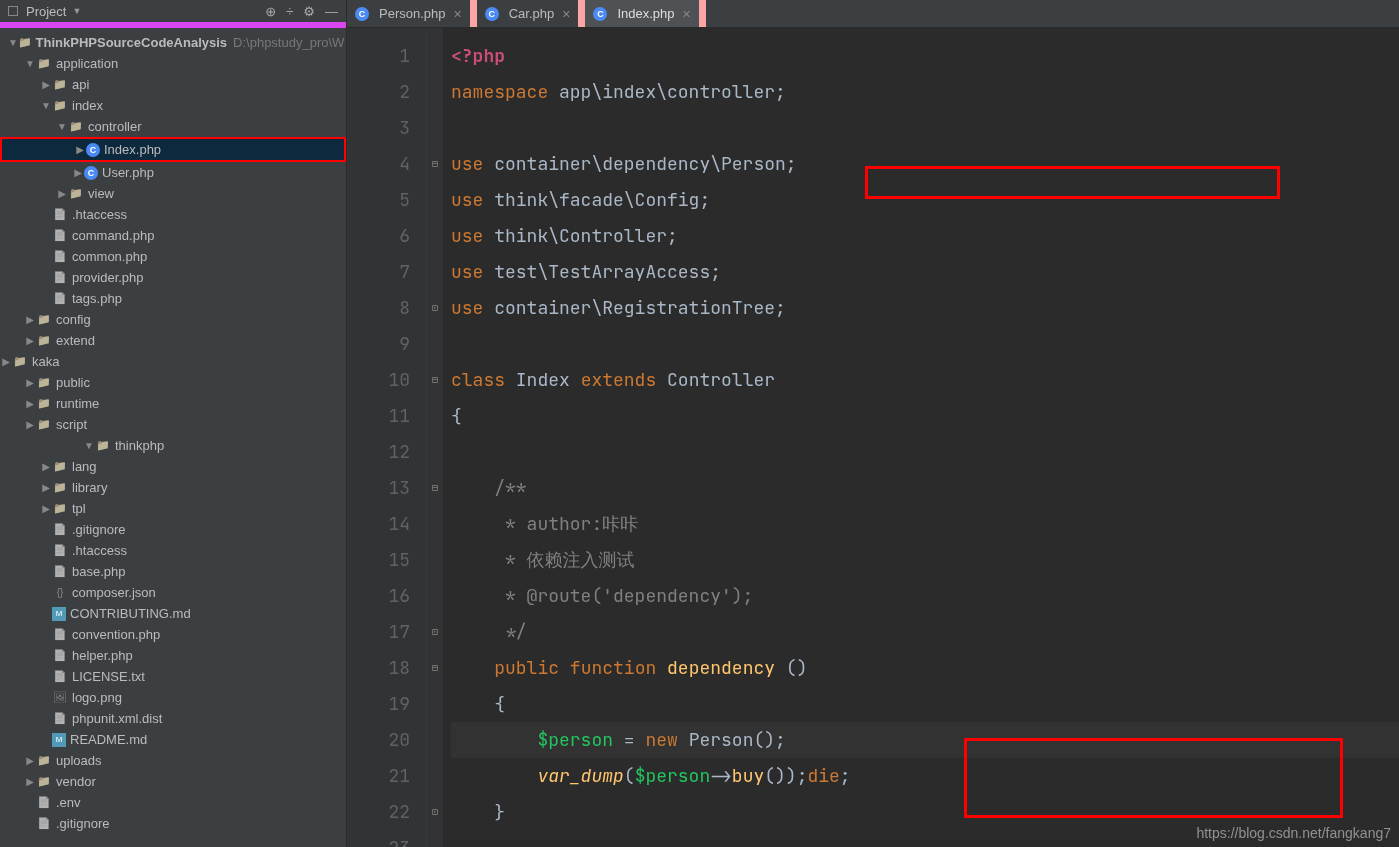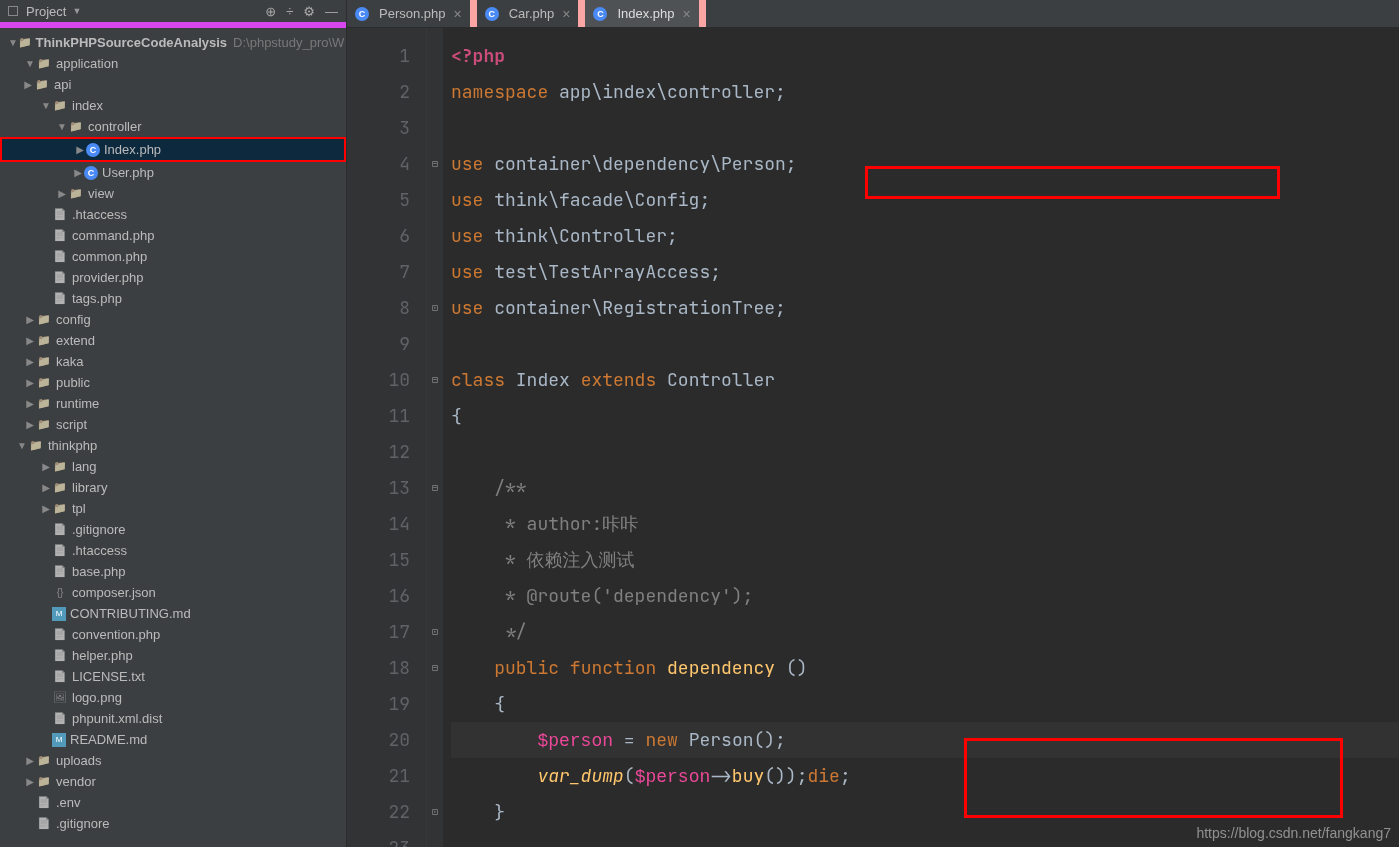--- a/index.html
+++ b/index.html
@@ -50,21 +50,21 @@
 .gutter .ln { height:36px; }
 .fold-gutter { width:16px; background:#313335; padding:10px 0; line-height:36px; }
 .fold-gutter .fm { height:36px; display:flex; align-items:center; justify-content:center; color:#888; font-size:10px; }
 .code { flex:1; padding:10px 0 10px 8px; line-height:36px; position:relative; }
 .code-line { height:36px; white-space:pre; position:relative; }
 .hl-line { background:#323232; }
 .kw { color:#cc7832; }
 .php-open { color:#cc4d7c; font-weight:bold; }
 .ns { color:#a9b7c6; }
 .fn-name { color:#ffc66d; }
-.var { color:#ec4899;font-family:Liberation Mono, monospace; }
+.var { color:#22c55e; }
 .comment { color:#808080; }
 .dim { color:#a9b7c6; }
 .func-call { color:#ffc66d; font-style:italic; }
 .arrow-op { color:#a9b7c6; }
 
 .red-box { position:absolute; border:3px solid red; pointer-events:none; z-index:5; }
 .red-box-1 { top:138px; left:422px; width:415px; height:33px; }
 .red-box-2 { top:710px; left:521px; width:379px; height:80px; }
 
 .watermark { position:absolute; right:8px; bottom:6px; color:#aaa; font-size:14px; font-family:Arial,sans-serif; opacity:0.8; }
@@ -97,21 +97,21 @@
             <span class="arrow open"></span>
             <span class="ticon folder-icon"></span>
             <span class="label" style="font-weight: bold;">ThinkPHPSourceCodeAnalysis</span>
             <span class="label dim">D:\phpstudy_pro\W</span>
           </div>
           <div class="tree-row" style="padding-left: 24px;">
             <span class="arrow open"></span>
             <span class="ticon folder-icon"></span>
             <span class="label">application</span>
           </div>
-          <div class="tree-row" style="padding-left: 22px;">
+          <div class="tree-row" style="padding-left: 40px;">
             <span class="arrow closed"></span>
             <span class="ticon folder-icon"></span>
             <span class="label">api</span>
           </div>
           <div class="tree-row" style="padding-left: 40px;">
             <span class="arrow open"></span>
             <span class="ticon folder-icon"></span>
             <span class="label">index</span>
           </div>
           <div class="tree-row" style="padding-left: 56px;">
@@ -164,41 +164,41 @@
           <div class="tree-row" style="padding-left: 24px;">
             <span class="arrow closed"></span>
             <span class="ticon folder-icon"></span>
             <span class="label">config</span>
           </div>
           <div class="tree-row" style="padding-left: 24px;">
             <span class="arrow closed"></span>
             <span class="ticon folder-icon"></span>
             <span class="label">extend</span>
           </div>
-          <div class="tree-row" style="padding-left: 24px;">
+          <div class="tree-row" style="">
             <span class="arrow closed"></span>
             <span class="ticon folder-icon"></span>
             <span class="label">kaka</span>
           </div>
           <div class="tree-row" style="padding-left: 24px;">
             <span class="arrow closed"></span>
             <span class="ticon folder-icon"></span>
             <span class="label">public</span>
           </div>
           <div class="tree-row" style="padding-left: 24px;">
             <span class="arrow closed"></span>
             <span class="ticon folder-icon"></span>
             <span class="label">runtime</span>
           </div>
           <div class="tree-row" style="padding-left: 24px;">
             <span class="arrow closed"></span>
             <span class="ticon folder-icon"></span>
             <span class="label">script</span>
           </div>
-          <div class="tree-row" style="padding-left: 16px;">
+          <div class="tree-row" style="padding-left: 39px; margin-left: 44px;">
             <span class="arrow open"></span>
             <span class="ticon folder-icon"></span>
             <span class="label">thinkphp</span>
           </div>
           <div class="tree-row" style="padding-left: 40px;">
             <span class="arrow closed"></span>
             <span class="ticon folder-icon"></span>
             <span class="label">lang</span>
           </div>
           <div class="tree-row" style="padding-left: 40px;">

